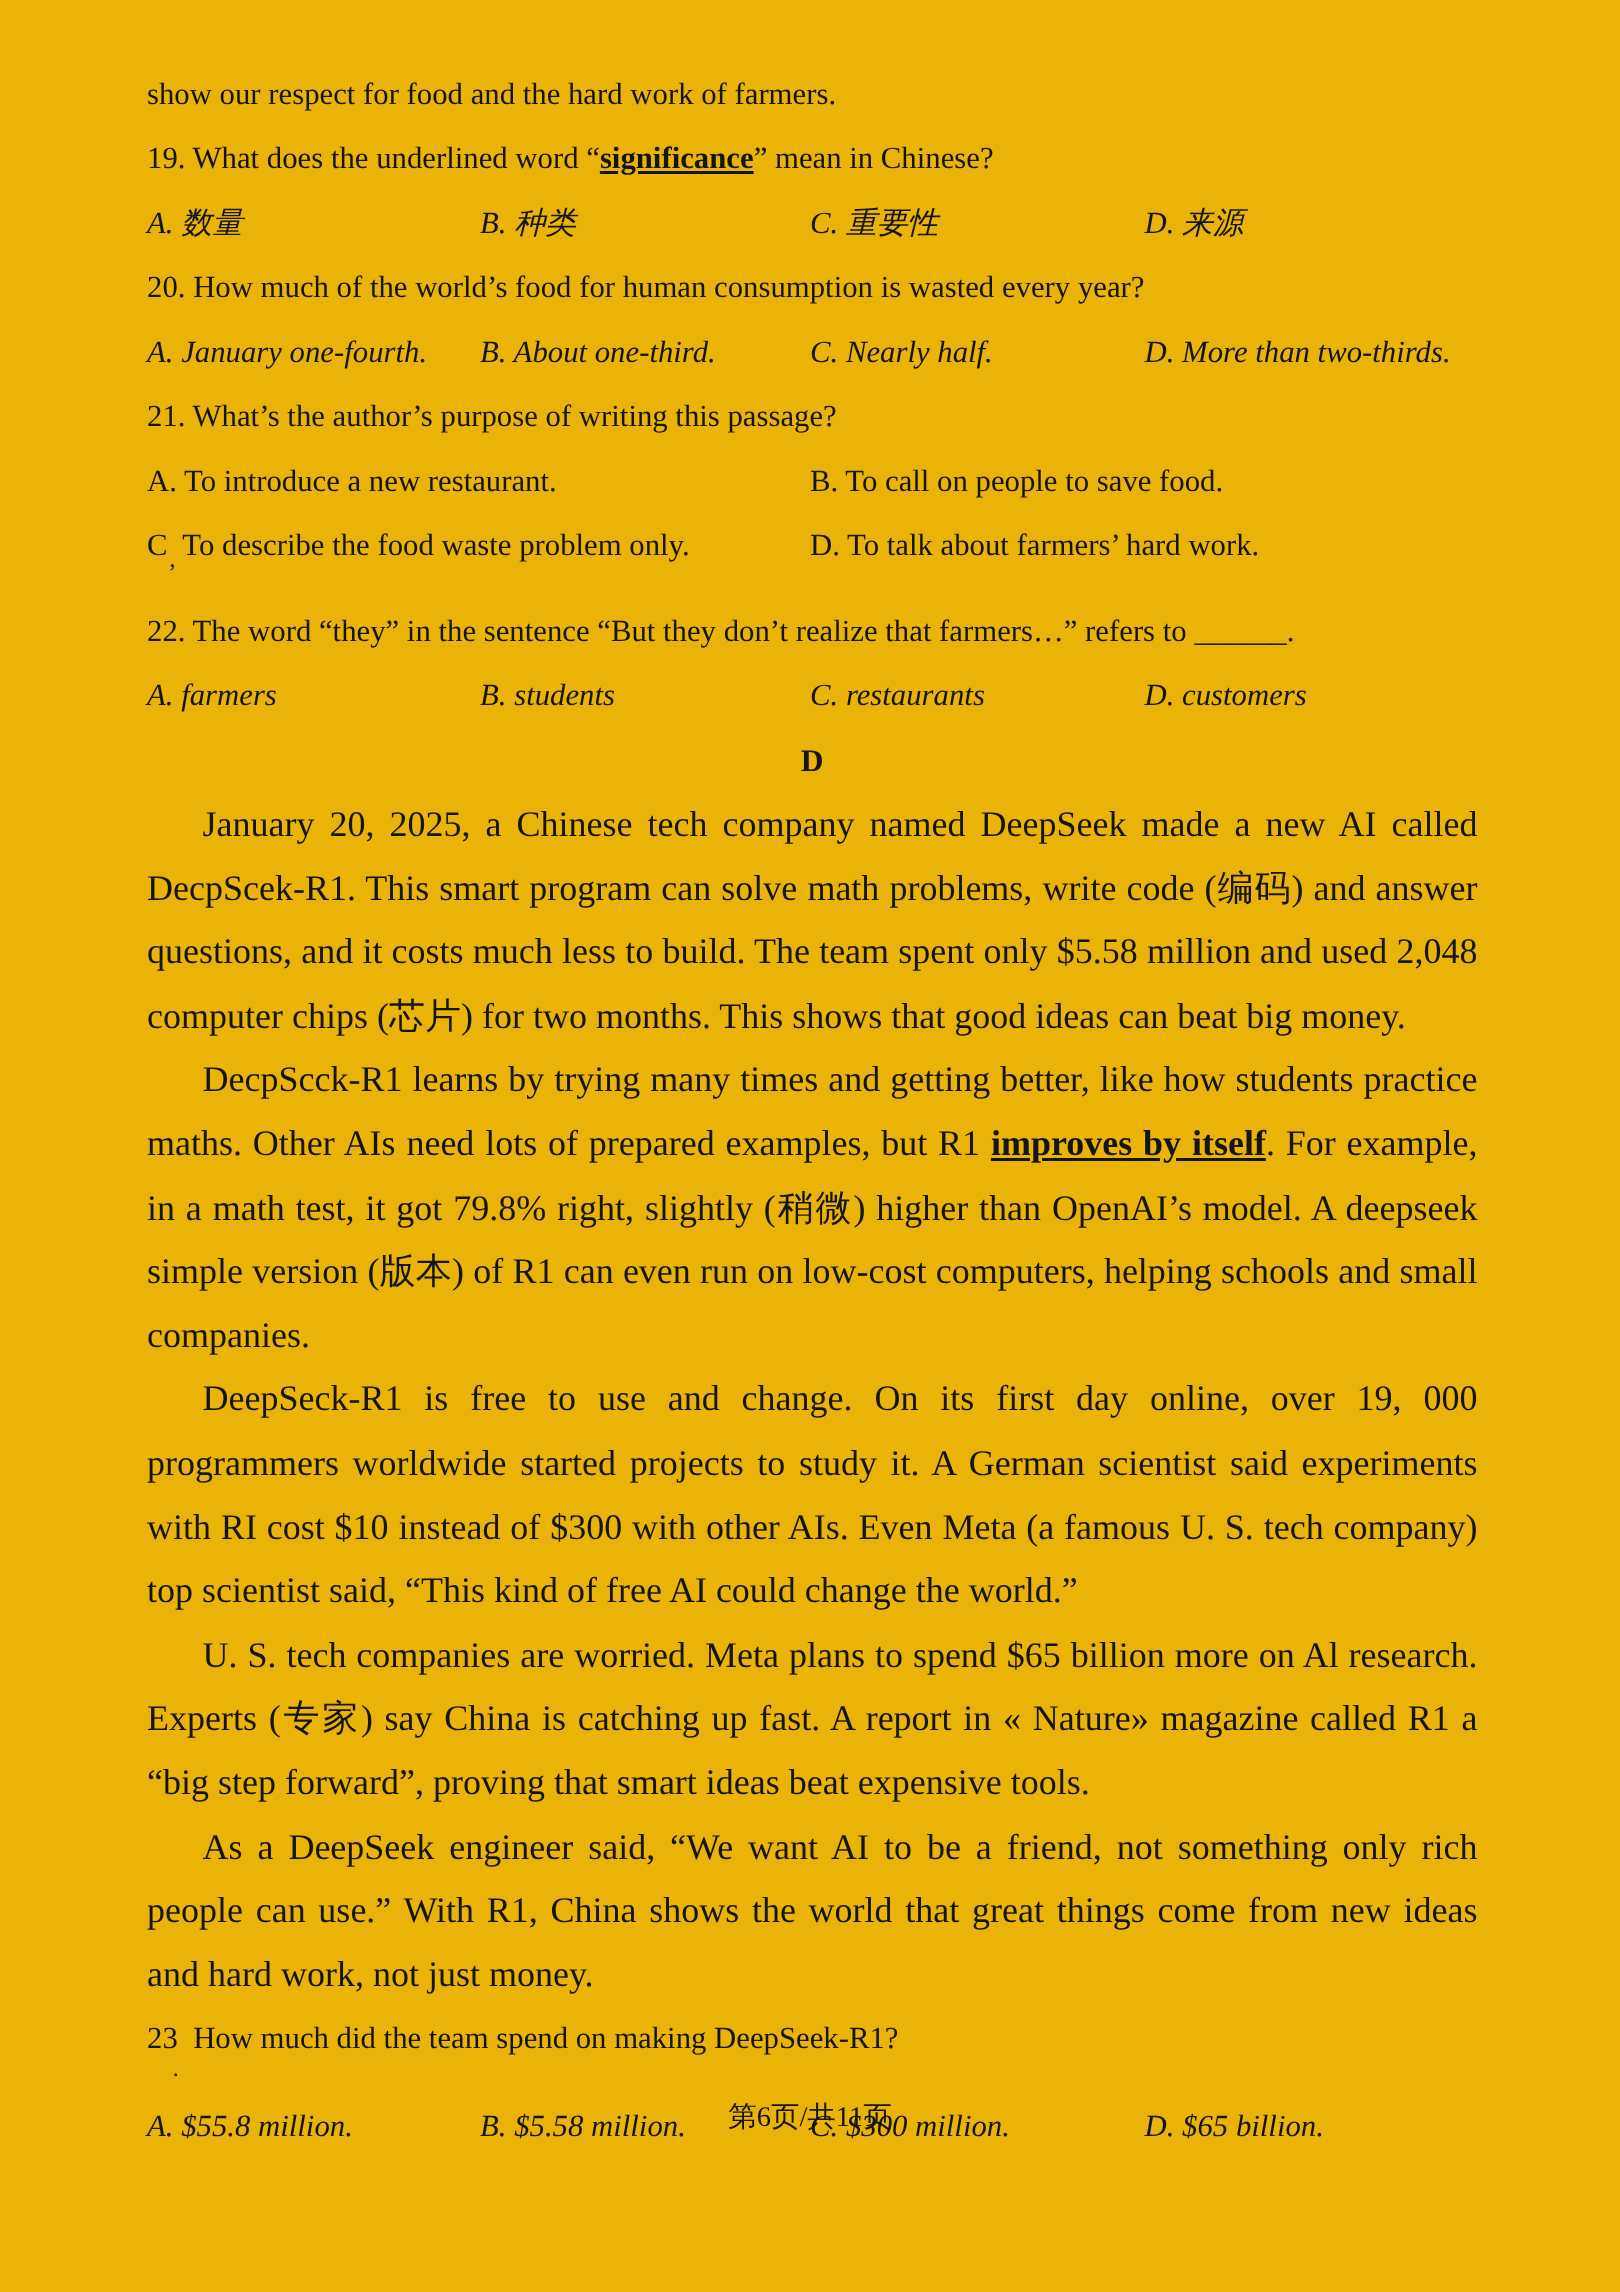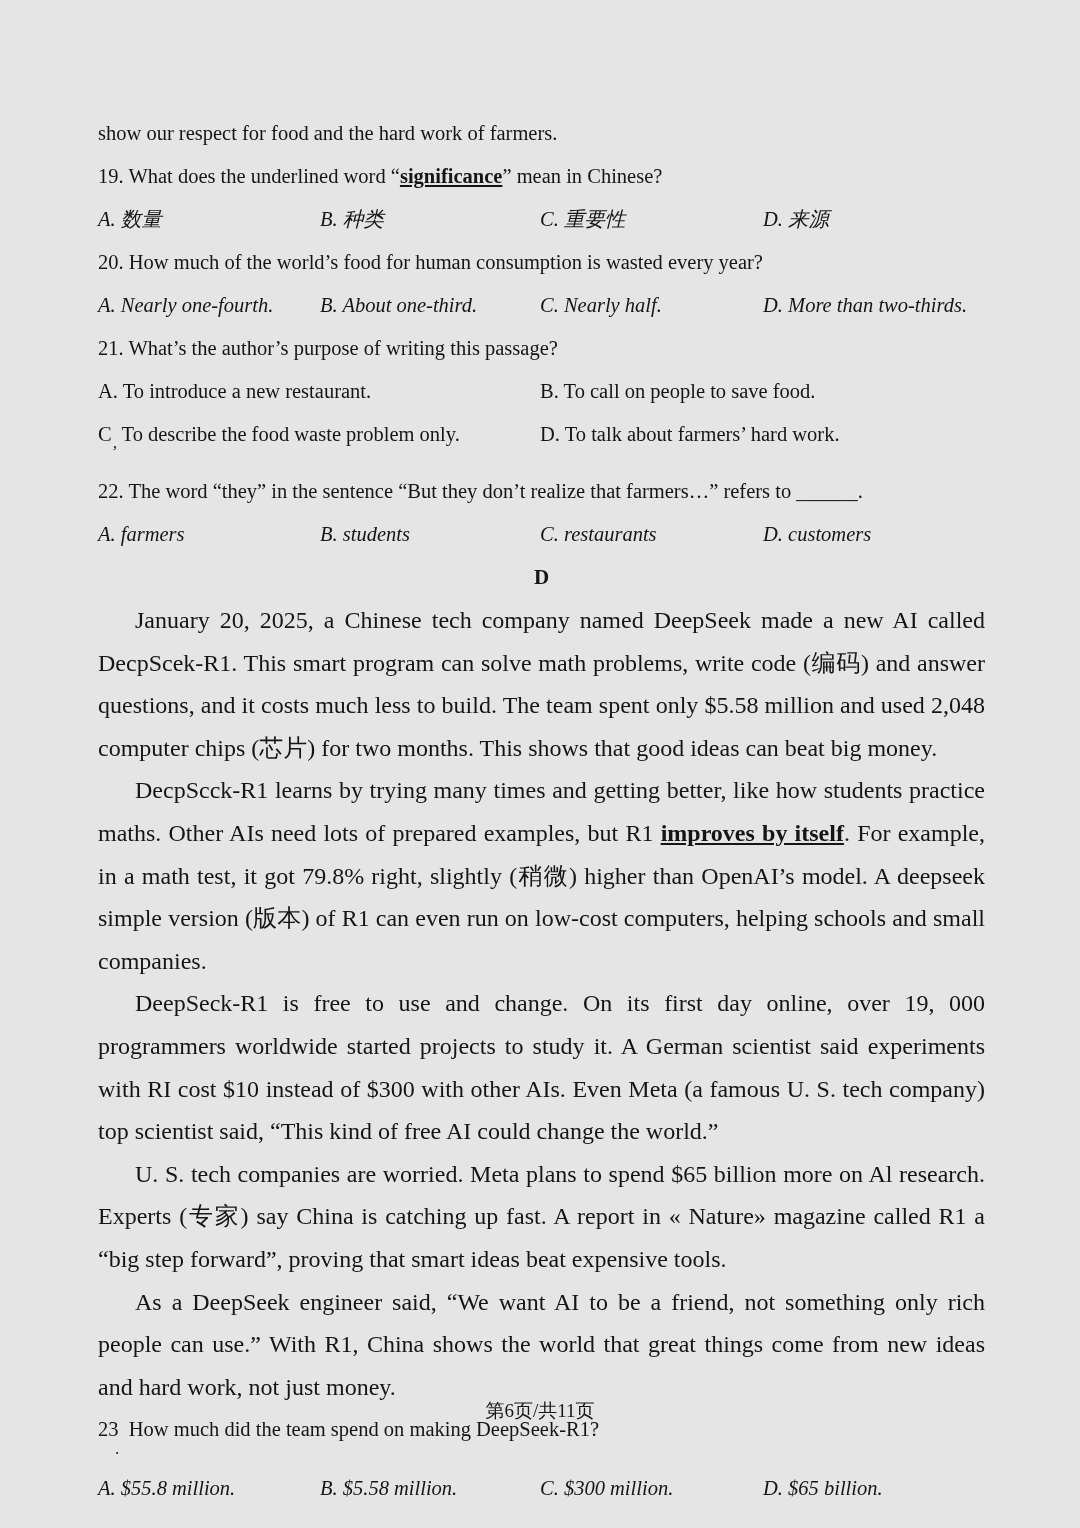--- a/index.html
+++ b/index.html
@@ -5,22 +5,22 @@
   * { margin: 0; padding: 0; box-sizing: border-box; }
   html, body { background: #ffffff; }
   body {
     font-family: "Liberation Serif", "DejaVu Serif", serif;
     color: #151515;
   }
   .page {
     width: 1080px;
     height: 1528px;
     margin: 0 auto;
-    background: #e5e5e5;
-    padding: 112px 95px 0 98px;
+    background: #eab308;
+    padding: 42px 95px 0 98px;
     position: relative;
     overflow: hidden;
   }
   .line {
     font-size: 20.5px;
     line-height: 43px;
     white-space: pre-wrap;
   }
   .opts4 {
     display: grid;
@@ -80,21 +80,21 @@
   <div class="line"><span>19. What does the underlined word “</span><span class="ub">significance</span><span>” mean in Chinese?</span></div>
   <div class="opts4">
     <span class="opt">A. 数量</span>
     <span class="opt">B. 种类</span>
     <span class="opt">C. 重要性</span>
     <span class="opt">D. 来源</span>
   </div>
 
   <div class="line">20. How much of the world’s food for human consumption is wasted every year?</div>
   <div class="opts4">
-    <span class="opt">A. Nearly one-fourth.</span>
+    <span class="opt">A. January one-fourth.</span>
     <span class="opt">B. About one-third.</span>
     <span class="opt">C. Nearly half.</span>
     <span class="opt">D. More than two-thirds.</span>
   </div>
 
   <div class="line">21. What’s the author’s purpose of writing this passage?</div>
   <div class="opts2">
     <span class="opt">A. To introduce a new restaurant.</span>
     <span class="opt">B. To call on people to save food.</span>
   </div>

